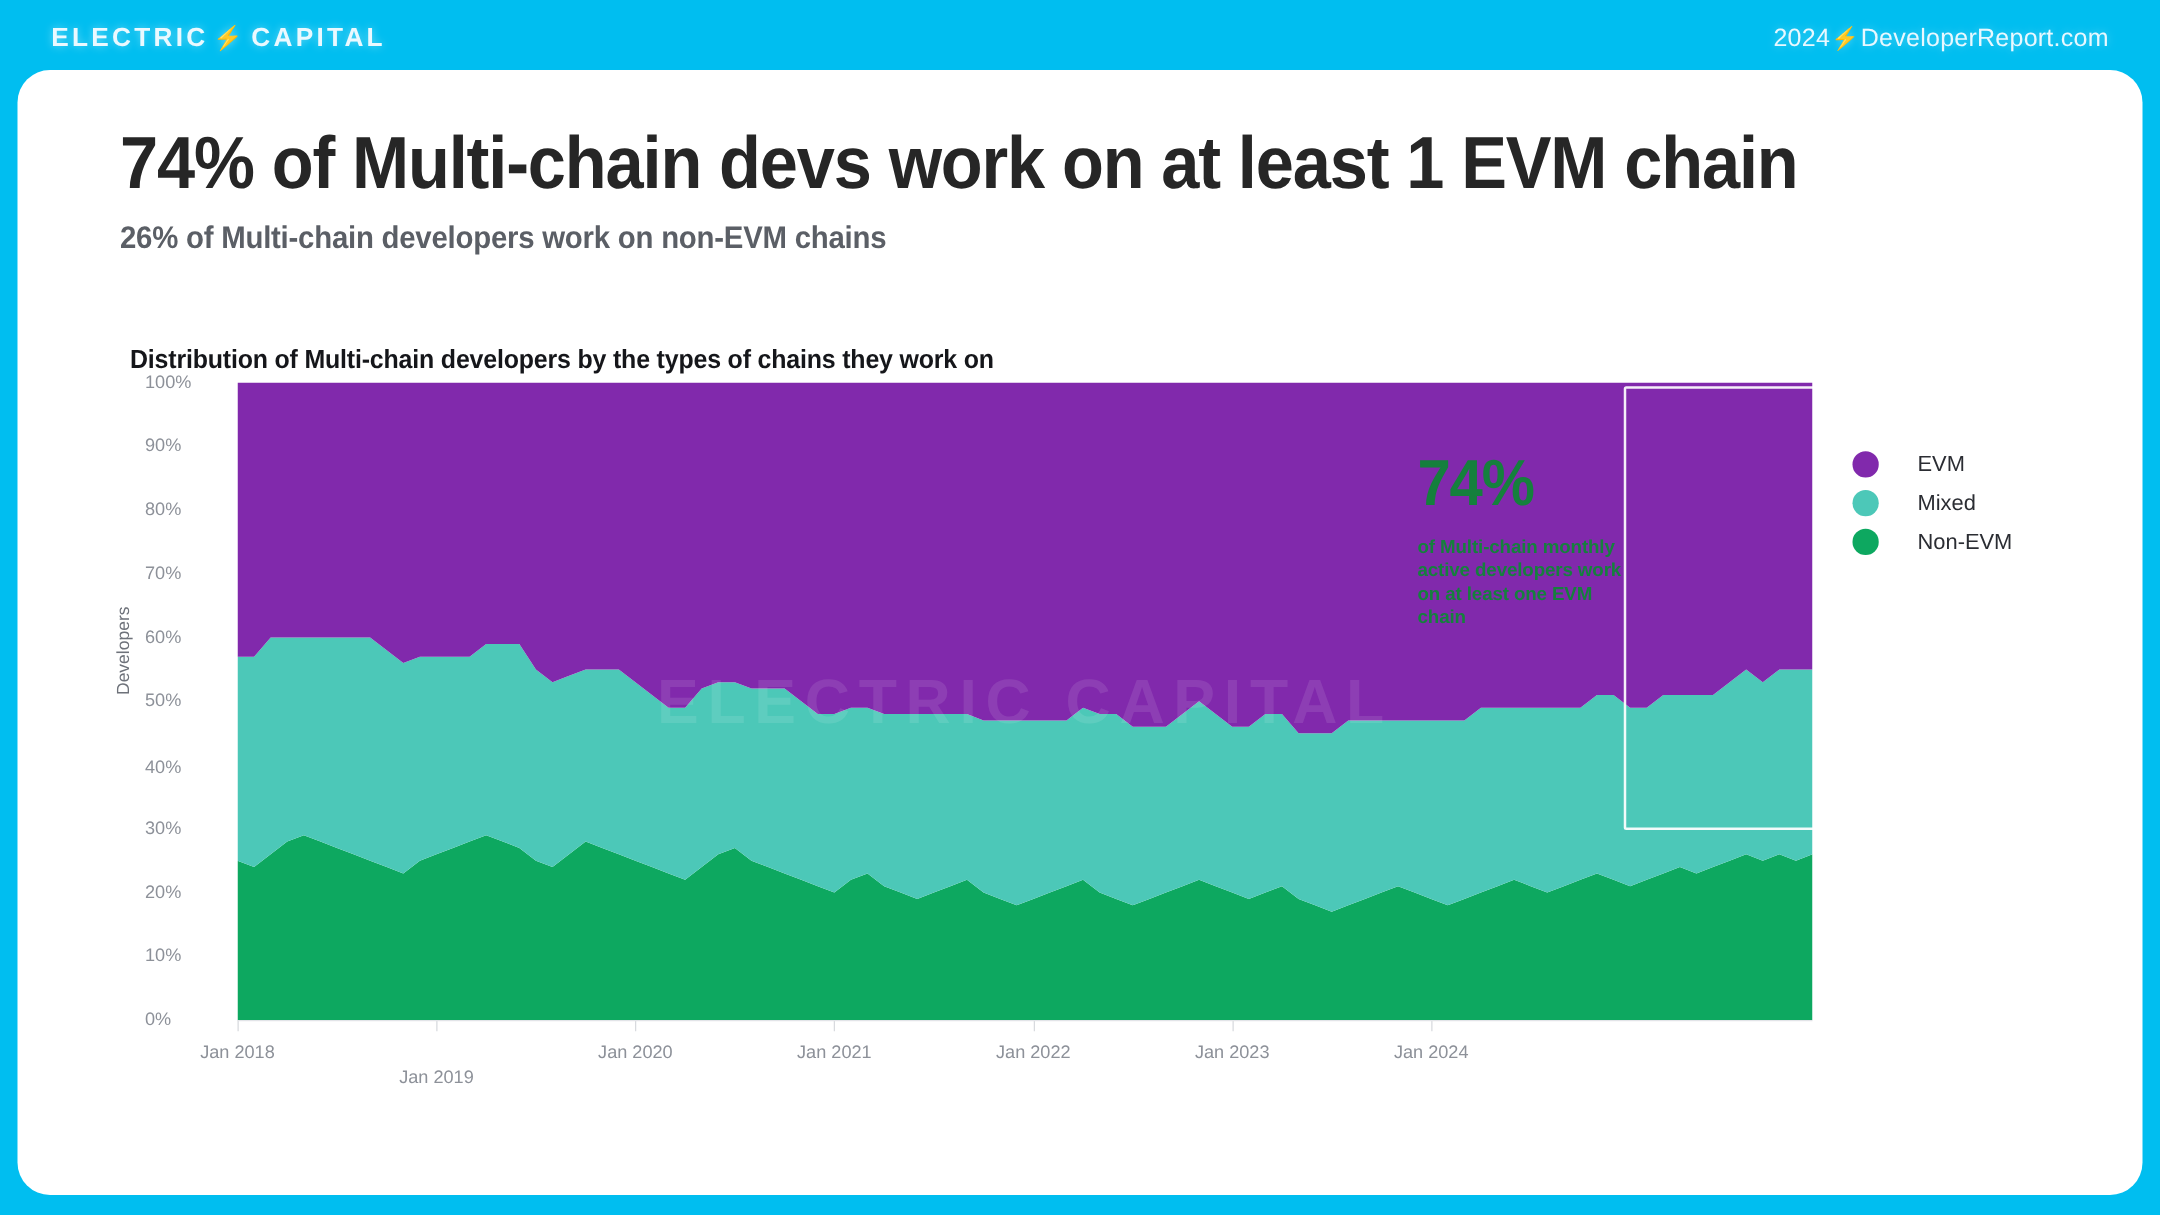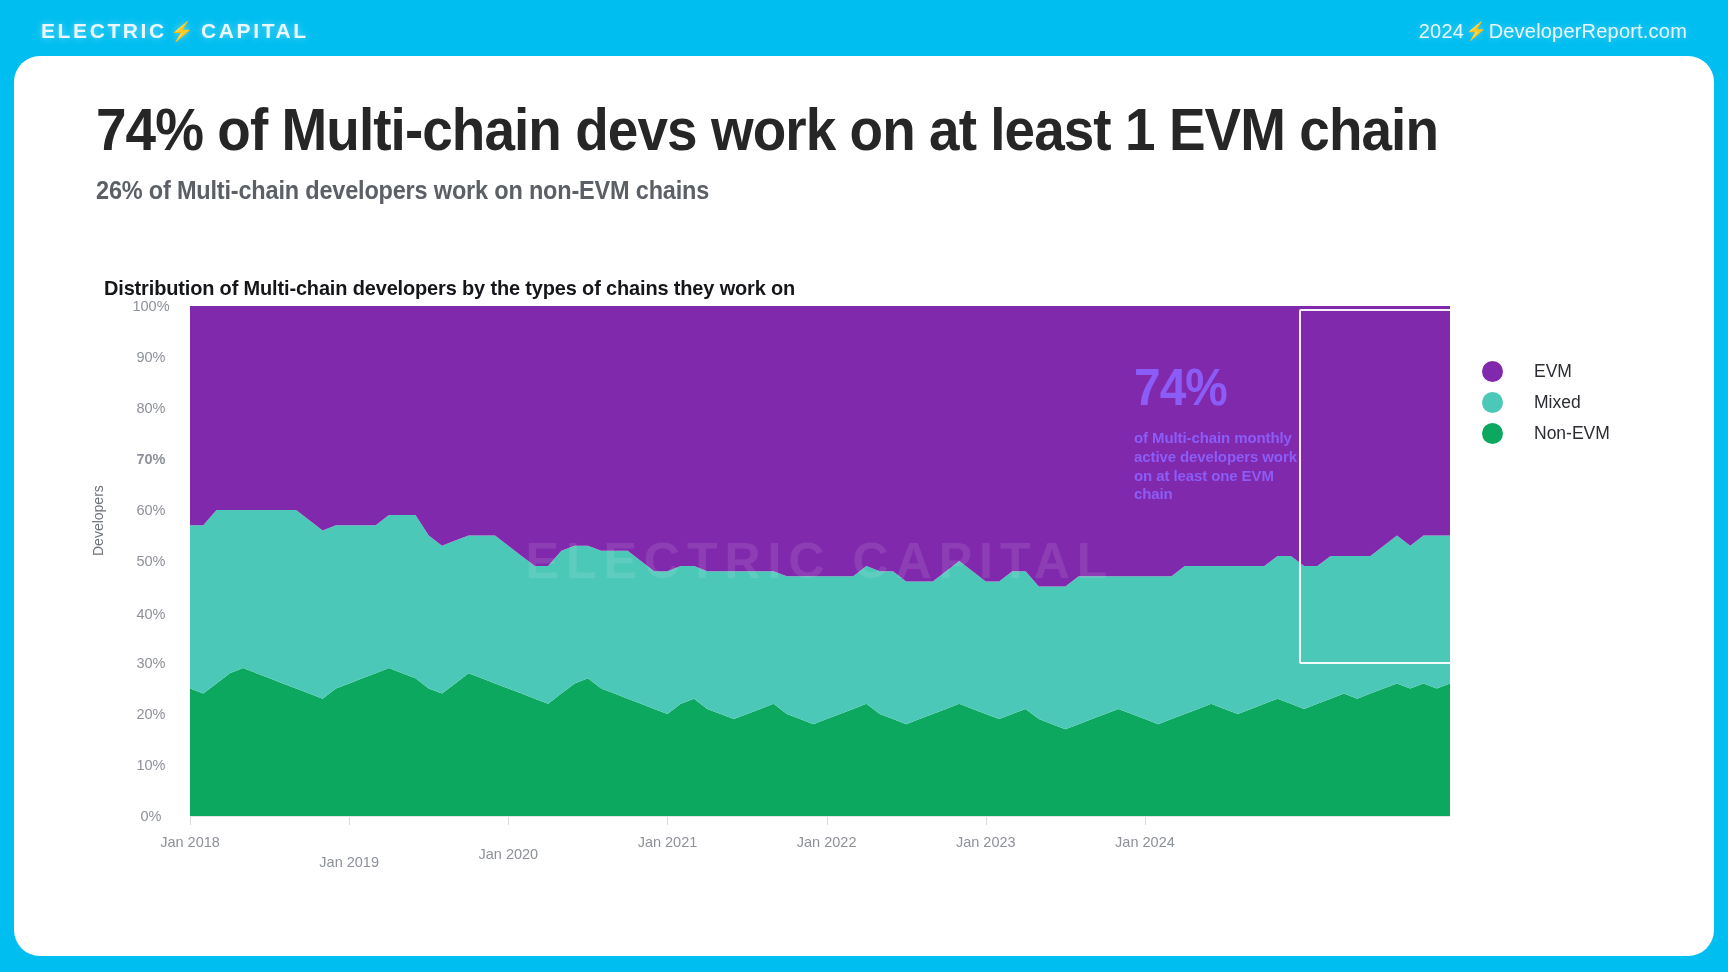--- a/index.html
+++ b/index.html
@@ -63,21 +63,21 @@
     position: absolute; left: 80px; top: 250px;
     width: 1480px; height: 560px;
   }
   .axis-title {
     position: absolute; left: -4px; top: 250px;
     font-size: 14px; color: #6e727a;
     transform: rotate(-90deg); transform-origin: left top;
     white-space: nowrap;
   }
   .ytick {
-    position: absolute; right: 0; width: 70px; text-align: center;
+    position: absolute; right: 0; width: 70px; text-align: left;
     font-size: 14.5px; color: #8d9199;
     transform: translateY(-50%);
   }
   .yticks { position: absolute; left: 0; top: 0; width: 92px; height: 510px; }
   .xtick {
     position: absolute; top: 528px;
     font-size: 14.5px; color: #8d9199;
     transform: translateX(-50%); white-space: nowrap;
   }
   .tickmark {
@@ -94,21 +94,21 @@
     color: rgba(255,255,255,.10);
   }
   .axisline {
     position: absolute; left: 96px; top: 510px; width: 1260px; height: 1px;
     background: #e2e4e8;
   }
 
   
   .annot {
     position: absolute; left: 1040px; top: 55px; width: 180px;
-    color: #8b5cf6; pointer-events: none;
+    color: #15803d; pointer-events: none;
   }
   .annot-pct {
     font-size: 52px; font-weight: 700; letter-spacing: -1px; line-height: 1;
     transform: scaleX(.92); transform-origin: left center;
   }
   .annot-txt {
     margin-top: 16px; font-size: 15px; font-weight: 600; line-height: 1.25;
     letter-spacing: -.1px;
   }
   .highlight-box {
@@ -152,35 +152,35 @@
     <div class="subhead">26% of Multi-chain developers work on non-EVM chains</div>
     <div class="chart-title">Distribution of Multi-chain developers by the types of chains they work on</div>
 
     <div class="plot-wrap">
 
       <div class="axis-title">Developers</div>
       <div class="yticks" id="yticks">
           <div class="ytick" style="top: 0px;">100%</div>
           <div class="ytick" style="top: 51px;">90%</div>
           <div class="ytick" style="top: 102px;">80%</div>
-          <div class="ytick" style="top: 153px; font-weight: bold;">70%</div>
+          <div class="ytick" style="top: 153px;">70%</div>
           <div class="ytick" style="top: 204px;">60%</div>
           <div class="ytick" style="top: 255px;">50%</div>
           <div class="ytick" style="top: 308px;">40%</div>
           <div class="ytick" style="top: 357px;">30%</div>
           <div class="ytick" style="top: 408px;">20%</div>
           <div class="ytick" style="top: 459px;">10%</div>
           <div class="ytick" style="top: 510px;">0%</div>
         </div>
       <div id="xticks">
           <div class="xtick" style="left: 96px;">Jan 2018</div>
           <div class="tickmark" style="left: 96px;"></div>
           <div class="xtick" style="left: 255.158px; margin-top: 20px;">Jan 2019</div>
           <div class="tickmark" style="left: 255.158px;"></div>
-          <div class="xtick" style="left: 414.316px; margin-top: 12px;">Jan 2020</div>
+          <div class="xtick" style="left: 414.316px;">Jan 2020</div>
           <div class="tickmark" style="left: 414.316px;"></div>
           <div class="xtick" style="left: 573.474px;">Jan 2021</div>
           <div class="tickmark" style="left: 573.474px;"></div>
           <div class="xtick" style="left: 732.632px;">Jan 2022</div>
           <div class="tickmark" style="left: 732.632px;"></div>
           <div class="xtick" style="left: 891.789px;">Jan 2023</div>
           <div class="tickmark" style="left: 891.789px;"></div>
           <div class="xtick" style="left: 1050.95px;">Jan 2024</div>
           <div class="tickmark" style="left: 1050.95px;"></div>
         </div>

